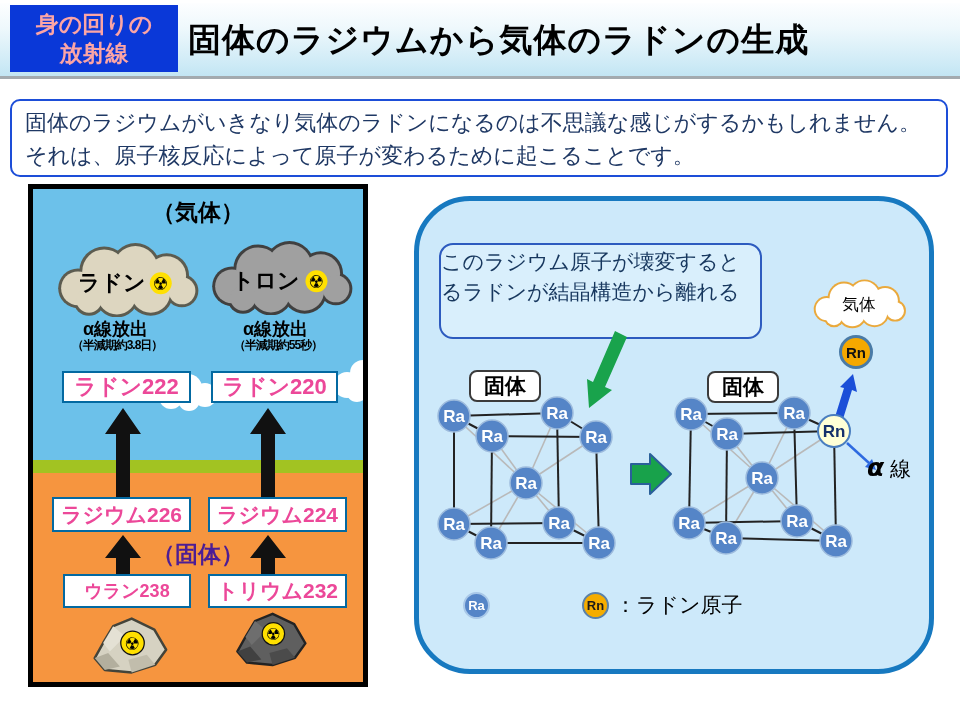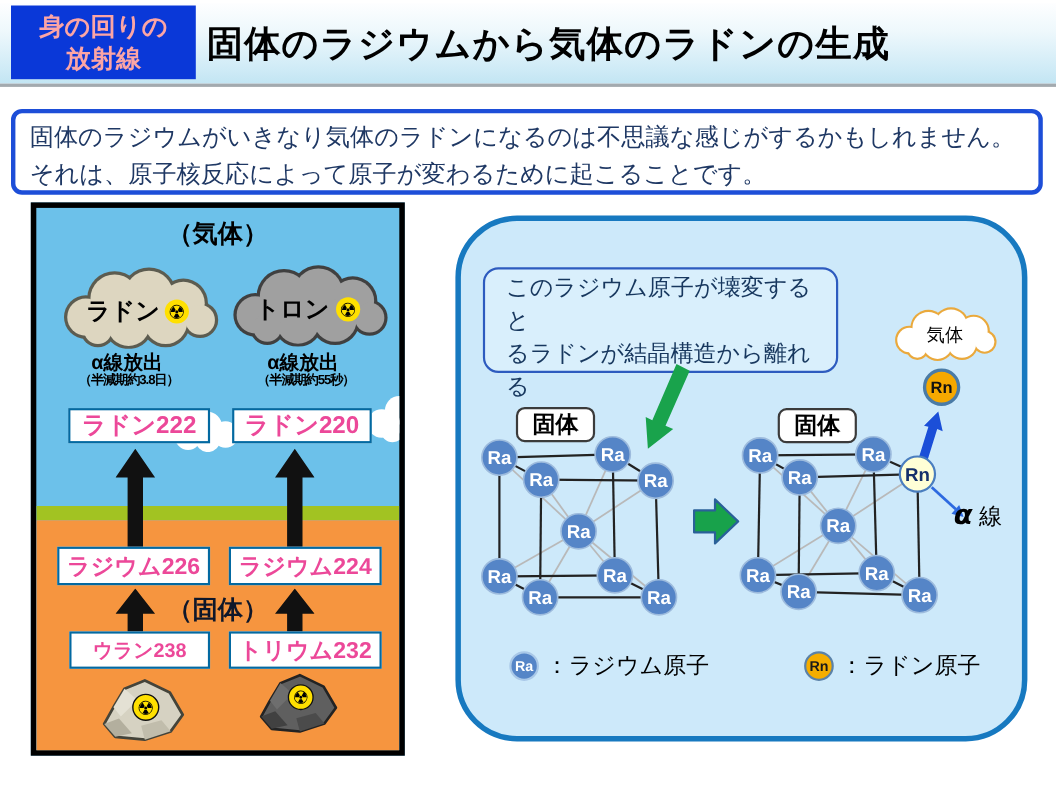--- a/index.html
+++ b/index.html
@@ -11,32 +11,32 @@
     background:linear-gradient(#fdfeff 0%, #eef8fc 35%, #cdeaf6 85%, #c2e5f3 100%);
     border-bottom:3px solid #a3aaaf; }
   .badge { position:absolute; left:10px; top:5px; width:168px; height:67px; background:#0a38d8;
     color:#fca5a5; font-weight:bold; font-size:23px; line-height:29px; text-align:center;
     display:flex; flex-direction:column; justify-content:center; }
   .main-title { position:absolute; left:188px; top:18px; width:760px; height:46px;
     color:#000; font-weight:bold; font-size:33px; letter-spacing:1px; }
 
   
   .intro-box { position:absolute; left:10px; top:99px; width:938px; height:78px; background:#fff;
-    border:4px solid #1d4ed8; border-radius:10px; padding:5px 13px; color:#1f3864;
+    border:2px solid #1d4ed8; border-radius:10px; padding:5px 13px; color:#1f3864;
     font-size:22px; line-height:33px; }
 
   
   .left-panel { position:absolute; left:28px; top:184px; width:340px; height:503px;
     border:5px solid #000; background:#6cc1ea; overflow:hidden; }
   .lp-grass  { position:absolute; left:0; top:271px; width:100%; height:13px; background:#a2c322; }
   .lp-ground { position:absolute; left:0; top:284px; width:100%; height:219px; background:#f6953f; }
   .lp-gas-label { position:absolute; left:0; top:8px; width:100%; text-align:center;
     font-size:23px; font-weight:bold; color:#000; }
   .lp-solid-label { position:absolute; left:0; top:350px; width:100%; text-align:center;
-    font-size:23px; font-weight:bold; color:#0f172a; }
+    font-size:23px; font-weight:bold; color:#4c1d95; }
   .lp-col-text { position:absolute; text-align:center; color:#000; font-weight:bold; }
   .emission { top:128px; font-size:18px; }
   .emission.c1 { left:0;   width:165px; }
   .emission.c2 { left:160px; width:165px; }
   .halflife { top:148px; font-size:12px; letter-spacing:-1px; }
   .halflife.c1 { left:0;   width:168px; }
   .halflife.c2 { left:160px; width:170px; }
   .white-box { position:absolute; background:#fff; border:2px solid #0369a1; text-align:center;
     font-weight:bold; color:#ec4899; display:flex; align-items:center; justify-content:center; }
   .bx-radon222 { left:29px;  top:182px; width:129px; height:32px; font-size:22px; }
@@ -47,21 +47,21 @@
   .bx-th232 { left:175px; top:385px; width:139px; height:34px; font-size:21px; }
   .up-arrow { position:absolute; }
   .blob { position:absolute; }
   .cloud-wrap { position:absolute; }
   .rock { position:absolute; }
 
   
   .right-panel { position:absolute; left:414px; top:196px; width:520px; height:478px;
     background:#cde9fa; border:5px solid #1779c0; border-radius:56px; overflow:hidden; }
   .callout { position:absolute; left:20px; top:42px; width:323px; height:96px; background:#d9effc;
-    border:2px solid #2d5bbf; border-radius:14px; padding:2px 19px; color:#17375e;
+    border:2px solid #2d5bbf; border-radius:14px; padding:2px 0; color:#17375e;
     font-size:21px; line-height:30px; }
   .solid-tag { position:absolute; width:72px; height:32px; background:#fff; border:2px solid #3b3b3b;
     border-radius:8px; display:flex; align-items:center; justify-content:center;
     font-size:21px; font-weight:bold; color:#000; z-index:3; }
   .solid-tag.st-left  { left:50px;  top:169px; }
   .solid-tag.st-right { left:288px; top:170px; }
   .rp-svg { position:absolute; left:0; top:0; width:520px; height:478px; z-index:2; }
   .gas-cloud { position:absolute; left:390px; top:74px; width:100px; height:56px; z-index:3; }
   .rn-gas { position:absolute; left:420px; top:134px; width:34px; height:34px; border-radius:50%;
     background:#f5a800; border:3px solid #4a7ba6; color:#111; font-weight:bold; font-size:15px;
@@ -362,21 +362,20 @@
         <text x="270" y="328" text-anchor="middle" class="atom-txt">Ra</text>
         <text x="378" y="326" text-anchor="middle" class="atom-txt">Ra</text>
         <text x="307" y="343" text-anchor="middle" class="atom-txt">Ra</text>
         <text x="417" y="346" text-anchor="middle" class="atom-txt">Ra</text>
       </g>
     </svg>
 
     <div class="legend">
       <div class="legend-item">
         <span class="lg-circle lg-ra">Ra</span>
-        <span>：ラジウム原子</span>
       </div>
       <div class="legend-item">
         <span class="lg-circle lg-rn">Rn</span>
         <span>：ラドン原子</span>
       </div>
     </div>
   </div>
 
 </div>
 

